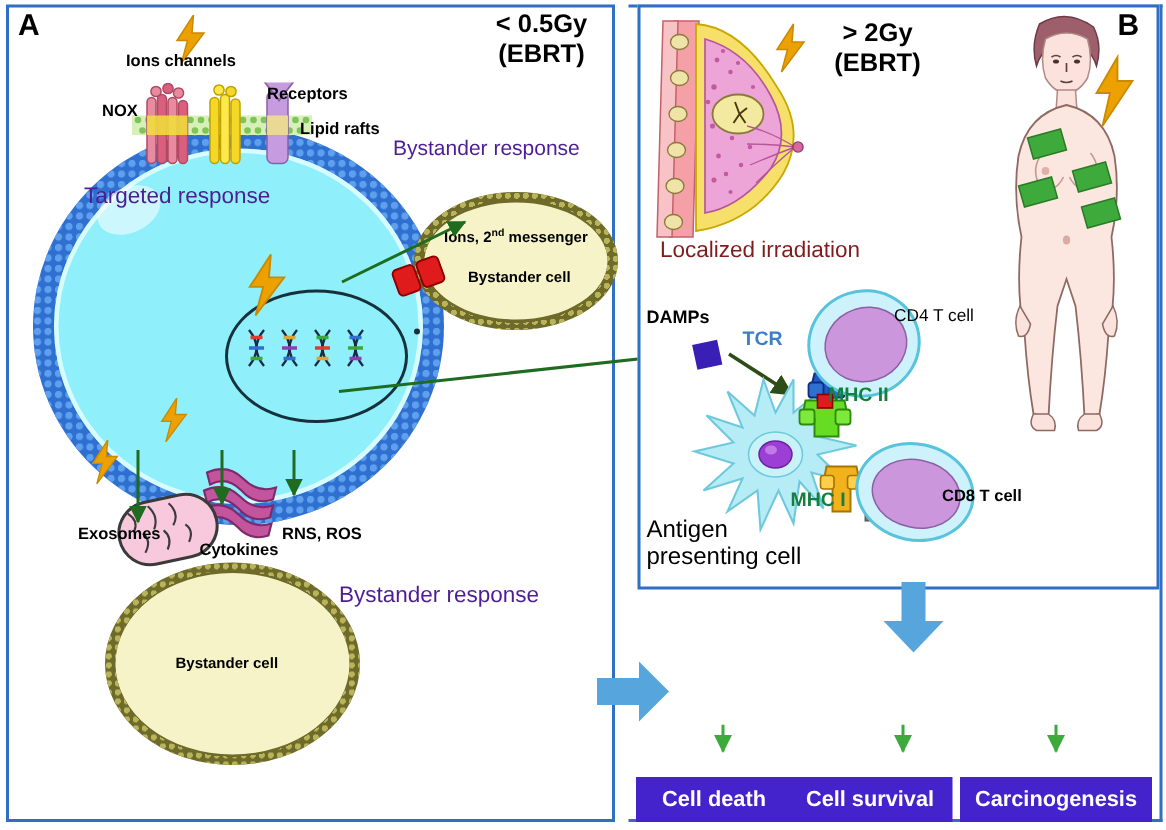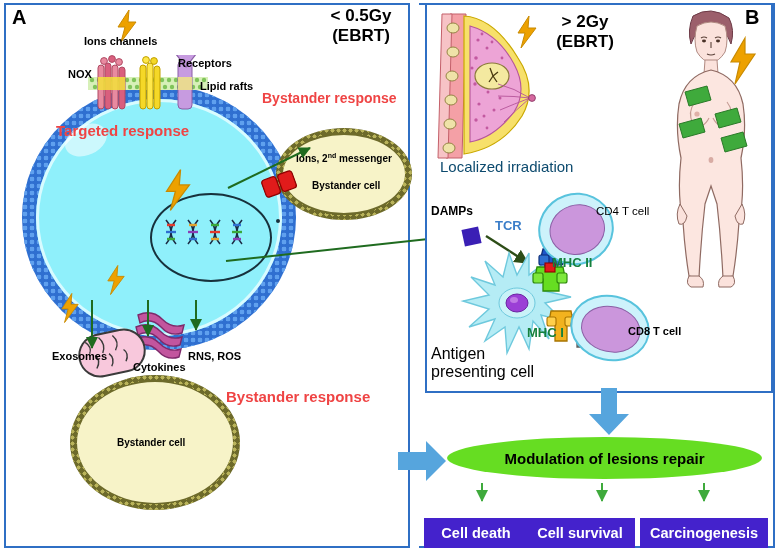--- a/index.html
+++ b/index.html
@@ -15,21 +15,21 @@
   .panel-b{left:425px;top:3px;width:348px;height:390px;
            border:2px solid #2f6fc4;box-sizing:border-box;background:#fff;}
   .outer-right{left:419px;top:3px;width:356px;height:545px;
            border:2px solid #2f6fc4;border-left:none;box-sizing:border-box;
            background:transparent;}
 
   .plabel{font-weight:bold;font-size:20px;color:#000;}
 
   
   .txt{color:#000;font-size:11px;font-weight:bold;line-height:1.15;white-space:nowrap;}
-  .txt-red{color:#ef4444;font-weight:bold;white-space:nowrap;}
+  .txt-red{color:#4c1d95;font-weight:normal;white-space:nowrap;}
   .dose{font-size:17px;font-weight:bold;color:#000;text-align:center;line-height:1.2;}
 
   
   .cellA{left:22px;top:85px;width:274px;height:265px;}
   .membrane{position:absolute;inset:0;border-radius:50%;
             background:#2f6fd0;}
   .membrane-dots{position:absolute;inset:0;border-radius:50%;
       background-image:radial-gradient(circle at 3px 3px,#5fa0ee 2.3px,rgba(0,0,0,0) 2.6px);
       background-size:7px 7px;}
   .membrane-inner{position:absolute;left:14px;top:14px;right:14px;bottom:14px;
@@ -391,21 +391,21 @@
       <g stroke="#b5559a" stroke-width="0.9" fill="none">
         <path d="M98 86 Q82 76 66 72"></path>
           <path d="M98 86 Q82 84 66 84"></path>
         <path d="M98 86 Q82 92 68 98"></path>
           <path d="M98 86 Q84 98 72 110"></path>
       </g>
       <circle cx="100" cy="86" r="3.4" fill="#d6689f" stroke="#8a3a68" stroke-width="0.9"></circle>
     </svg>
   </div>
 
-  <div class="abs" style="left:440px;top:158px;font-size:15px;font-weight:normal;color:#0c4a6e;">Localized irradiation</div>
+  <div class="abs" style="left:440px;top:158px;font-size:15px;font-weight:normal;color:#7f1d1d;">Localized irradiation</div>
 
   <div class="abs woman">
     <svg width="112" height="282" viewBox="0 0 112 282">
 
       <path d="M38 8 Q56 -3 74 10 Q80 22 76 36 Q72 22 56 20 Q40 22 36 36 Q32 22 38 8 Z" fill="#9c5f6b" stroke="#6d3a46" stroke-width="1"></path>
 
       <path d="M42 18 Q56 10 70 18 Q74 32 70 44 Q64 54 56 54 Q48 54 42 44 Q38 32 42 18 Z" fill="#fbe2dc" stroke="#b08a82" stroke-width="1"></path>
       <path d="M50 52 L62 52 L63 66 L49 66 Z" fill="#fbe2dc" stroke="#b08a82" stroke-width="1"></path>
 
       <g stroke="#5a4038" stroke-width="1.1" fill="none">
@@ -535,23 +535,20 @@
       <polygon points="15,0 31,0 31,26 43,26 23,47 3,26 15,26" class="bigarrow-blue" fill="#56a5dd"></polygon>
     </svg>
   </div>
 
   <div class="abs" style="left:398px;top:440px;">
     <svg width="50" height="42" viewBox="0 0 50 42">
       <polygon points="0,12 28,12 28,1 48,21 28,41 28,30 0,30" fill="#56a5dd"></polygon>
     </svg>
   </div>
 
-  <div class="abs oval">
-    <span>Modulation of lesions repair</span>
-  </div>
 
   <div class="abs" style="left:472px;top:483px;">
     <svg width="260" height="28" viewBox="0 0 260 28">
       <defs>
           <marker id="ga4" markerWidth="7" markerHeight="7" refX="5.5" refY="3" orient="auto">
         <path d="M0,0 L6,3 L0,6 z" fill="#3faa3c"></path>
           </marker>
         </defs>
       <line x1="10" y1="0" x2="10" y2="18" stroke="#3faa3c" stroke-width="2" marker-end="url(#ga4)"></line>
       <line x1="130" y1="0" x2="130" y2="18" stroke="#3faa3c" stroke-width="2" marker-end="url(#ga4)"></line>

